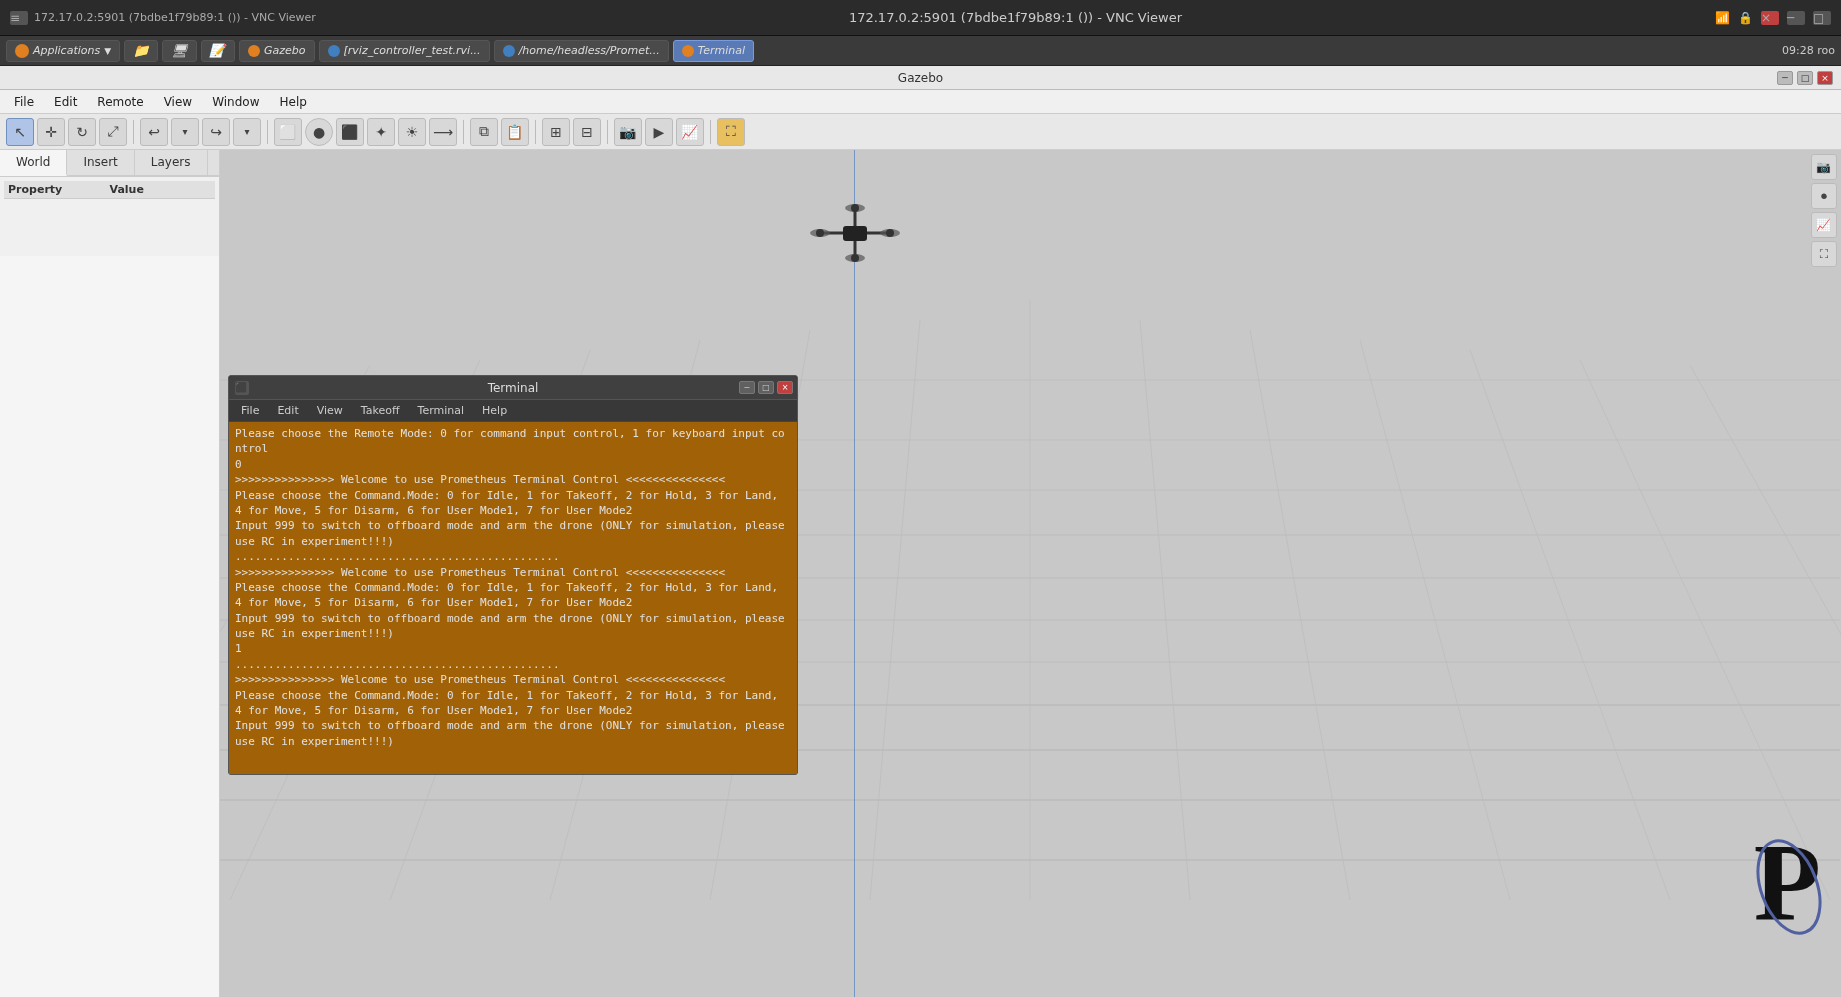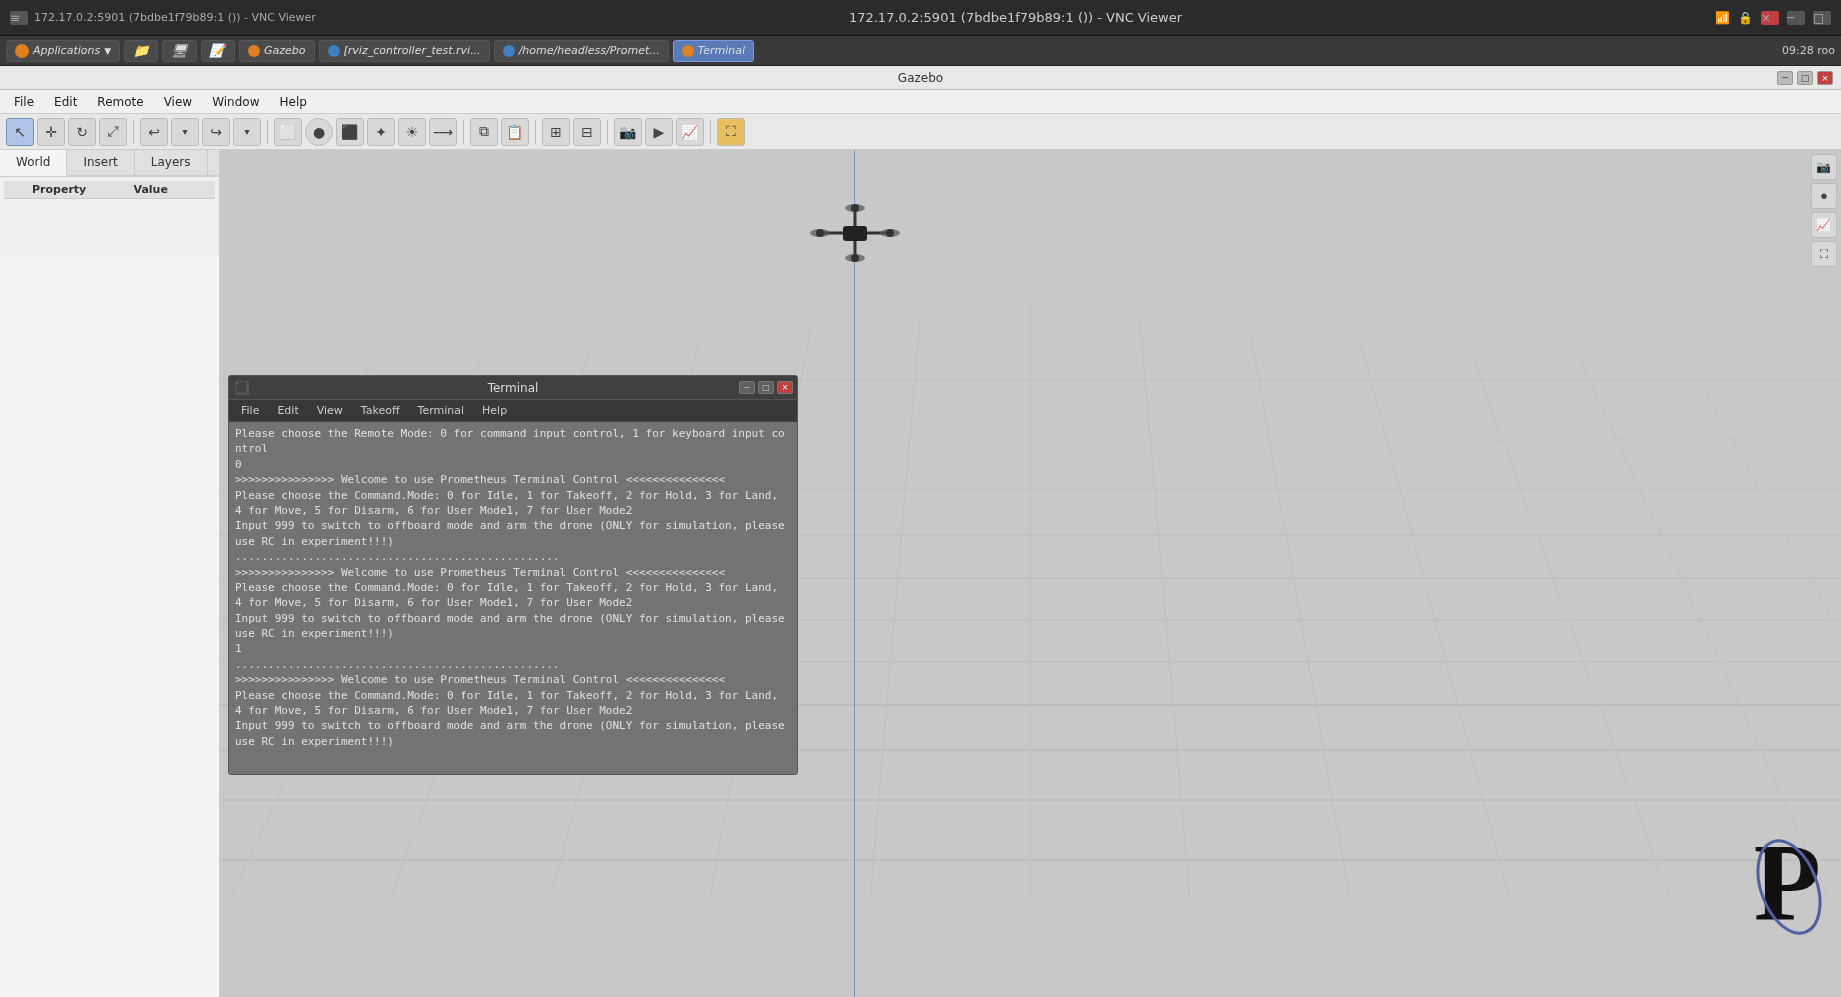--- a/index.html
+++ b/index.html
@@ -197,21 +197,21 @@
     }
     .prop-header {
       display: flex;
       background: #e0e0e0;
       border-bottom: 1px solid #ccc;
       padding: 2px 4px;
       font-size: 11px;
       font-weight: bold;
       color: #333;
     }
-    .prop-col { flex: 1; margin-left: 24px; }
+    .prop-col { flex: 1; }
 
     
     #viewport {
       flex: 1;
       background: #c8c8c8;
       position: relative;
       overflow: hidden;
     }
 
     
@@ -315,21 +315,21 @@
       gap: 2px;
     }
     .term-menu {
       padding: 2px 8px;
       font-size: 11px;
       color: #ccc;
       cursor: pointer;
     }
     #terminal-content {
       flex: 1;
-      background: #737373;
+      background: #a16207;
       padding: 4px 6px;
       font-family: 'DejaVu Sans Mono', 'Courier New', monospace;
       font-size: 11px;
       color: #e0e0e0;
       overflow-y: auto;
       line-height: 1.4;
     }
     .term-line { white-space: pre-wrap; word-break: break-all; }
 
     

